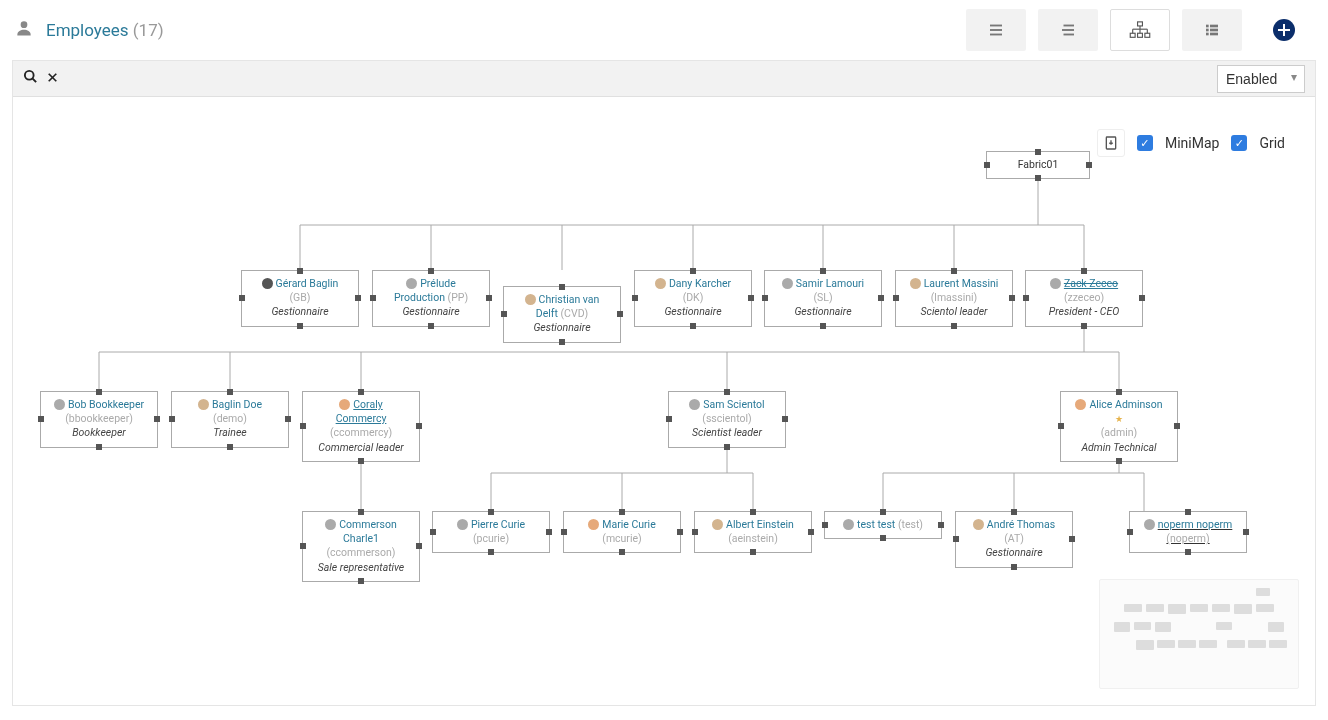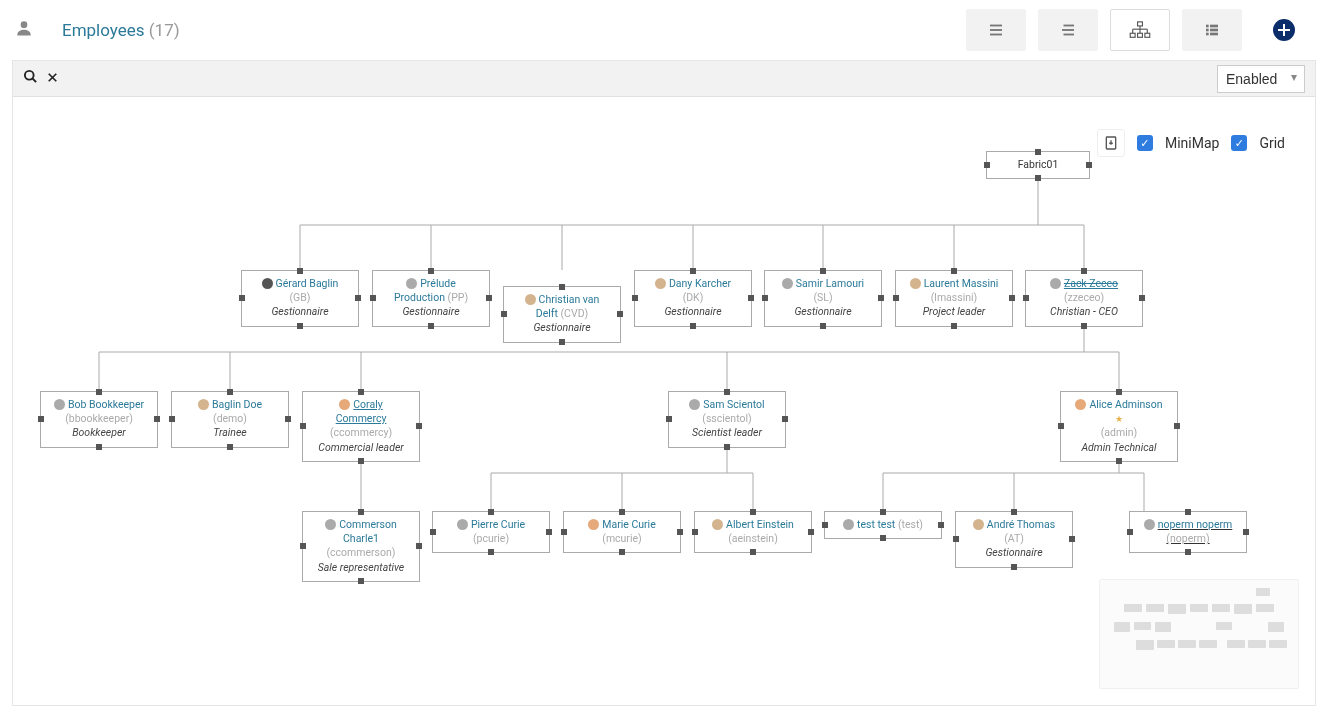--- a/index.html
+++ b/index.html
@@ -14,21 +14,21 @@
 
 
 .header {
   display: flex;
   align-items: center;
   padding: 10px 14px;
   height: 60px;
 }
 .title-area { display: flex; align-items: center; gap: 12px; }
 .person-icon-lg { width: 20px; height: 20px; color: #888; }
-.page-title { font-size: 17px; font-weight: 400; margin-left: 16px; }
+.page-title { font-size: 17px; font-weight: 400; }
 .page-title .link { color: #2b7a99; text-decoration: none; }
 .page-title .count { color: #999; }
 
 .view-buttons { margin-left: auto; display: flex; gap: 12px; align-items: center; }
 .view-btn {
   width: 60px; height: 42px;
   background: #f2f2f2;
   border: none; border-radius: 2px;
   display: flex; align-items: center; justify-content: center;
   cursor: pointer;
@@ -332,29 +332,29 @@
         <div><span class="avatar grey"></span><span class="name">Samir Lamouri</span> <span class="code">(SL)</span></div>
         <div class="role">Gestionnaire</div>
         <span class="port t"></span>
           <span class="port b"></span>
           <span class="port l"></span>
           <span class="port r"></span>
       </div>
       <div class="node" style="left:876px; top:167px; width:118px;">
         <div><span class="avatar"></span><span class="name">Laurent Massini</span></div>
         <div class="login">(lmassini)</div>
-        <div class="role">Project leader</div>
+        <div class="role">Scientol leader</div>
         <span class="port t"></span>
           <span class="port b"></span>
           <span class="port l"></span>
           <span class="port r"></span>
       </div>
       <div class="node" style="left:1006px; top:167px; width:118px;">
         <div><span class="avatar grey"></span><span class="name strike" style="text-decoration:underline line-through;">Zack Zeceo</span> <span class="login">(zzeceo)</span></div>
-        <div class="role">Christian - CEO</div>
+        <div class="role">President - CEO</div>
         <span class="port t"></span>
           <span class="port b"></span>
           <span class="port l"></span>
           <span class="port r"></span>
       </div>
 
       <div class="node" style="left:21px; top:288px; width:118px;">
         <div><span class="avatar grey"></span><span class="name">Bob Bookkeeper</span></div>
         <div class="login">(bbookkeeper)</div>
         <div class="role">Bookkeeper</div>

